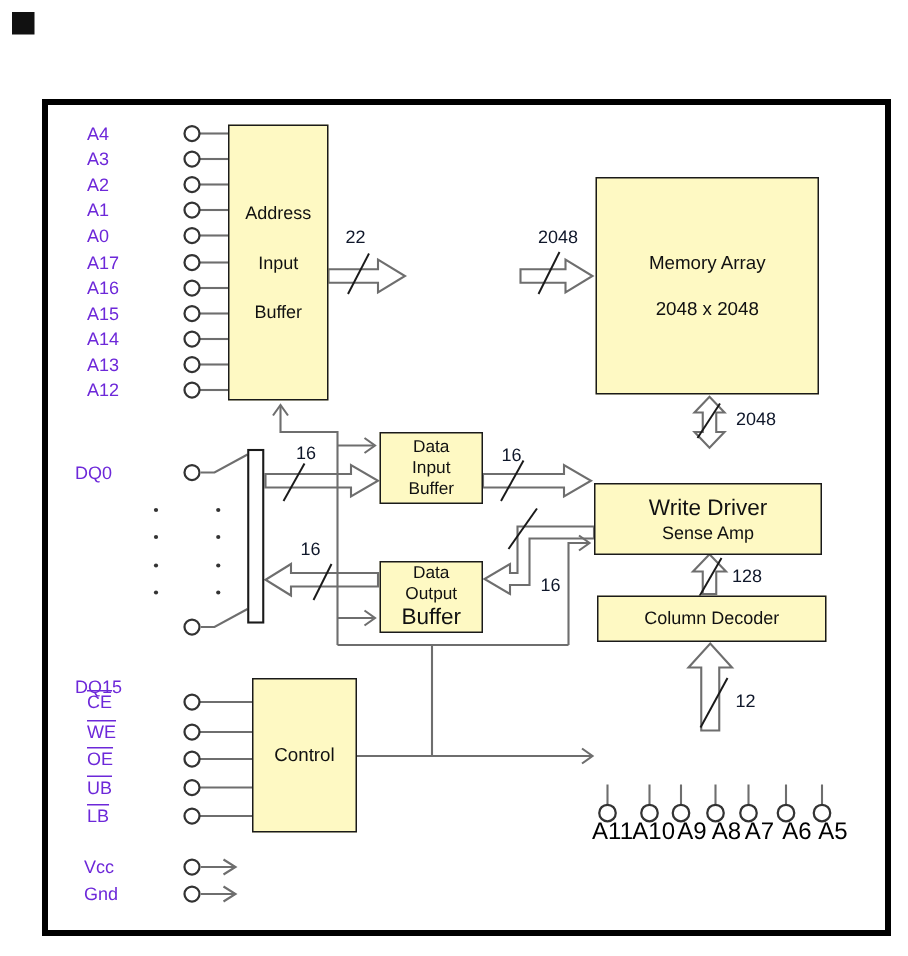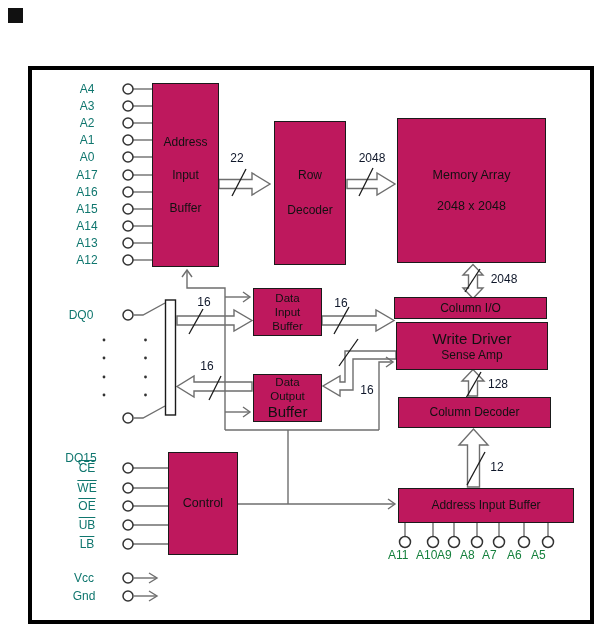--- a/index.html
+++ b/index.html
@@ -2,28 +2,28 @@
 <html><head>
 <meta charset="utf-8">
 <style>
   html,body{margin:0;padding:0;background:#fff;}
   .page{position:relative;width:605px;height:637px;background:#fff;
         font-family:"Liberation Sans","DejaVu Sans",sans-serif;color:#111;overflow:hidden;}
   .title-square{position:absolute;left:8px;top:8px;width:15px;height:15px;background:#111;}
   .title-text{position:absolute;left:32px;top:2px;font-size:20px;font-weight:bold;letter-spacing:.5px;color:#111;}
   .frame{position:absolute;left:28px;top:66px;width:566px;height:558px;border:4px solid #000;box-sizing:border-box;}
   svg.layer{position:absolute;left:0;top:0;width:605px;height:637px;}
-  .box{position:absolute;box-sizing:border-box;border:1.5px solid #1a1a1a;background:#be185d;
+  .box{position:absolute;box-sizing:border-box;border:1.5px solid #1a1a1a;background:#fef9c3;
        display:flex;flex-direction:column;align-items:center;justify-content:center;text-align:center;}
   .box .l{font-size:12px;line-height:13px;color:#111;}
   .box .l.big{font-size:15px;line-height:16px;}
   .box .l.sm{font-size:11.5px;line-height:13px;}
-  .pin-label{position:absolute;font-size:12px;line-height:16px;height:16px;text-align:center;color:#0f766e;}
+  .pin-label{position:absolute;font-size:12px;line-height:16px;height:16px;text-align:left;color:#6d28d9;}
   .pin-label.ov{text-decoration:overline;text-decoration-thickness:1px;}
-  .bot-label{position:absolute;font-size:12px;line-height:14px;width:34px;text-align:left;color:#15803d;}
+  .bot-label{position:absolute;font-size:16px;line-height:14px;width:34px;text-align:right;color:#000000;}
   .clabel{position:absolute;font-size:12px;line-height:14px;transform:translateX(-50%);white-space:nowrap;color:#0f172a;}
 </style>
 </head>
 <body>
 
 <div class="page">
 
   <span class="title-square"></span>
 
   <div class="frame"></div>
@@ -147,33 +147,26 @@
       <circle cx="548" cy="542" r="5.5"></circle>
     </g>
   </svg>
 
   <div class="box" style="left:152px;top:83px;width:67px;height:184px;gap:20px;">
     <div class="l">Address</div>
     <div class="l">Input</div>
     <div class="l">Buffer</div>
   </div>
 
-  <div class="box" style="left:274px;top:121px;width:72px;height:144px;gap:22px;">
-    <div class="l">Row</div>
-    <div class="l">Decoder</div>
-  </div>
 
   <div class="box" style="left:397px;top:118px;width:149px;height:145px;gap:18px;">
     <div class="l" style="font-size:12.5px;">Memory Array</div>
     <div class="l" style="font-size:12.5px;">2048 x 2048</div>
   </div>
 
-  <div class="box" style="left:394px;top:297px;width:153px;height:22px;">
-    <div class="l">Column I/O</div>
-  </div>
 
   <div class="box" style="left:396px;top:322px;width:152px;height:48px;gap:2px;">
     <div class="l big">Write Driver</div>
     <div class="l">Sense Amp</div>
   </div>
 
   <div class="box" style="left:398px;top:397px;width:153px;height:31px;">
     <div class="l">Column Decoder</div>
   </div>
 
@@ -186,23 +179,20 @@
   <div class="box" style="left:253px;top:374px;width:69px;height:48px;gap:1px;">
     <div class="l sm">Data</div>
     <div class="l sm">Output</div>
     <div class="l big">Buffer</div>
   </div>
 
   <div class="box" style="left:168px;top:452px;width:70px;height:103px;">
     <div class="l" style="font-size:12.5px;">Control</div>
   </div>
 
-  <div class="box" style="left:398px;top:488px;width:176px;height:35px;">
-    <div class="l">Address Input Buffer</div>
-  </div>
 
   <div class="pin-label" style="left:58px;top:81px; width:58px;">A4</div>
   <div class="pin-label" style="left:58px;top:98px; width:58px;">A3</div>
   <div class="pin-label" style="left:58px;top:115px;width:58px;">A2</div>
   <div class="pin-label" style="left:58px;top:132px;width:58px;">A1</div>
   <div class="pin-label" style="left:58px;top:149px;width:58px;">A0</div>
   <div class="pin-label" style="left:58px;top:167px;width:58px;">A17</div>
   <div class="pin-label" style="left:58px;top:184px;width:58px;">A16</div>
   <div class="pin-label" style="left:58px;top:201px;width:58px;">A15</div>
   <div class="pin-label" style="left:58px;top:218px;width:58px;">A14</div>

